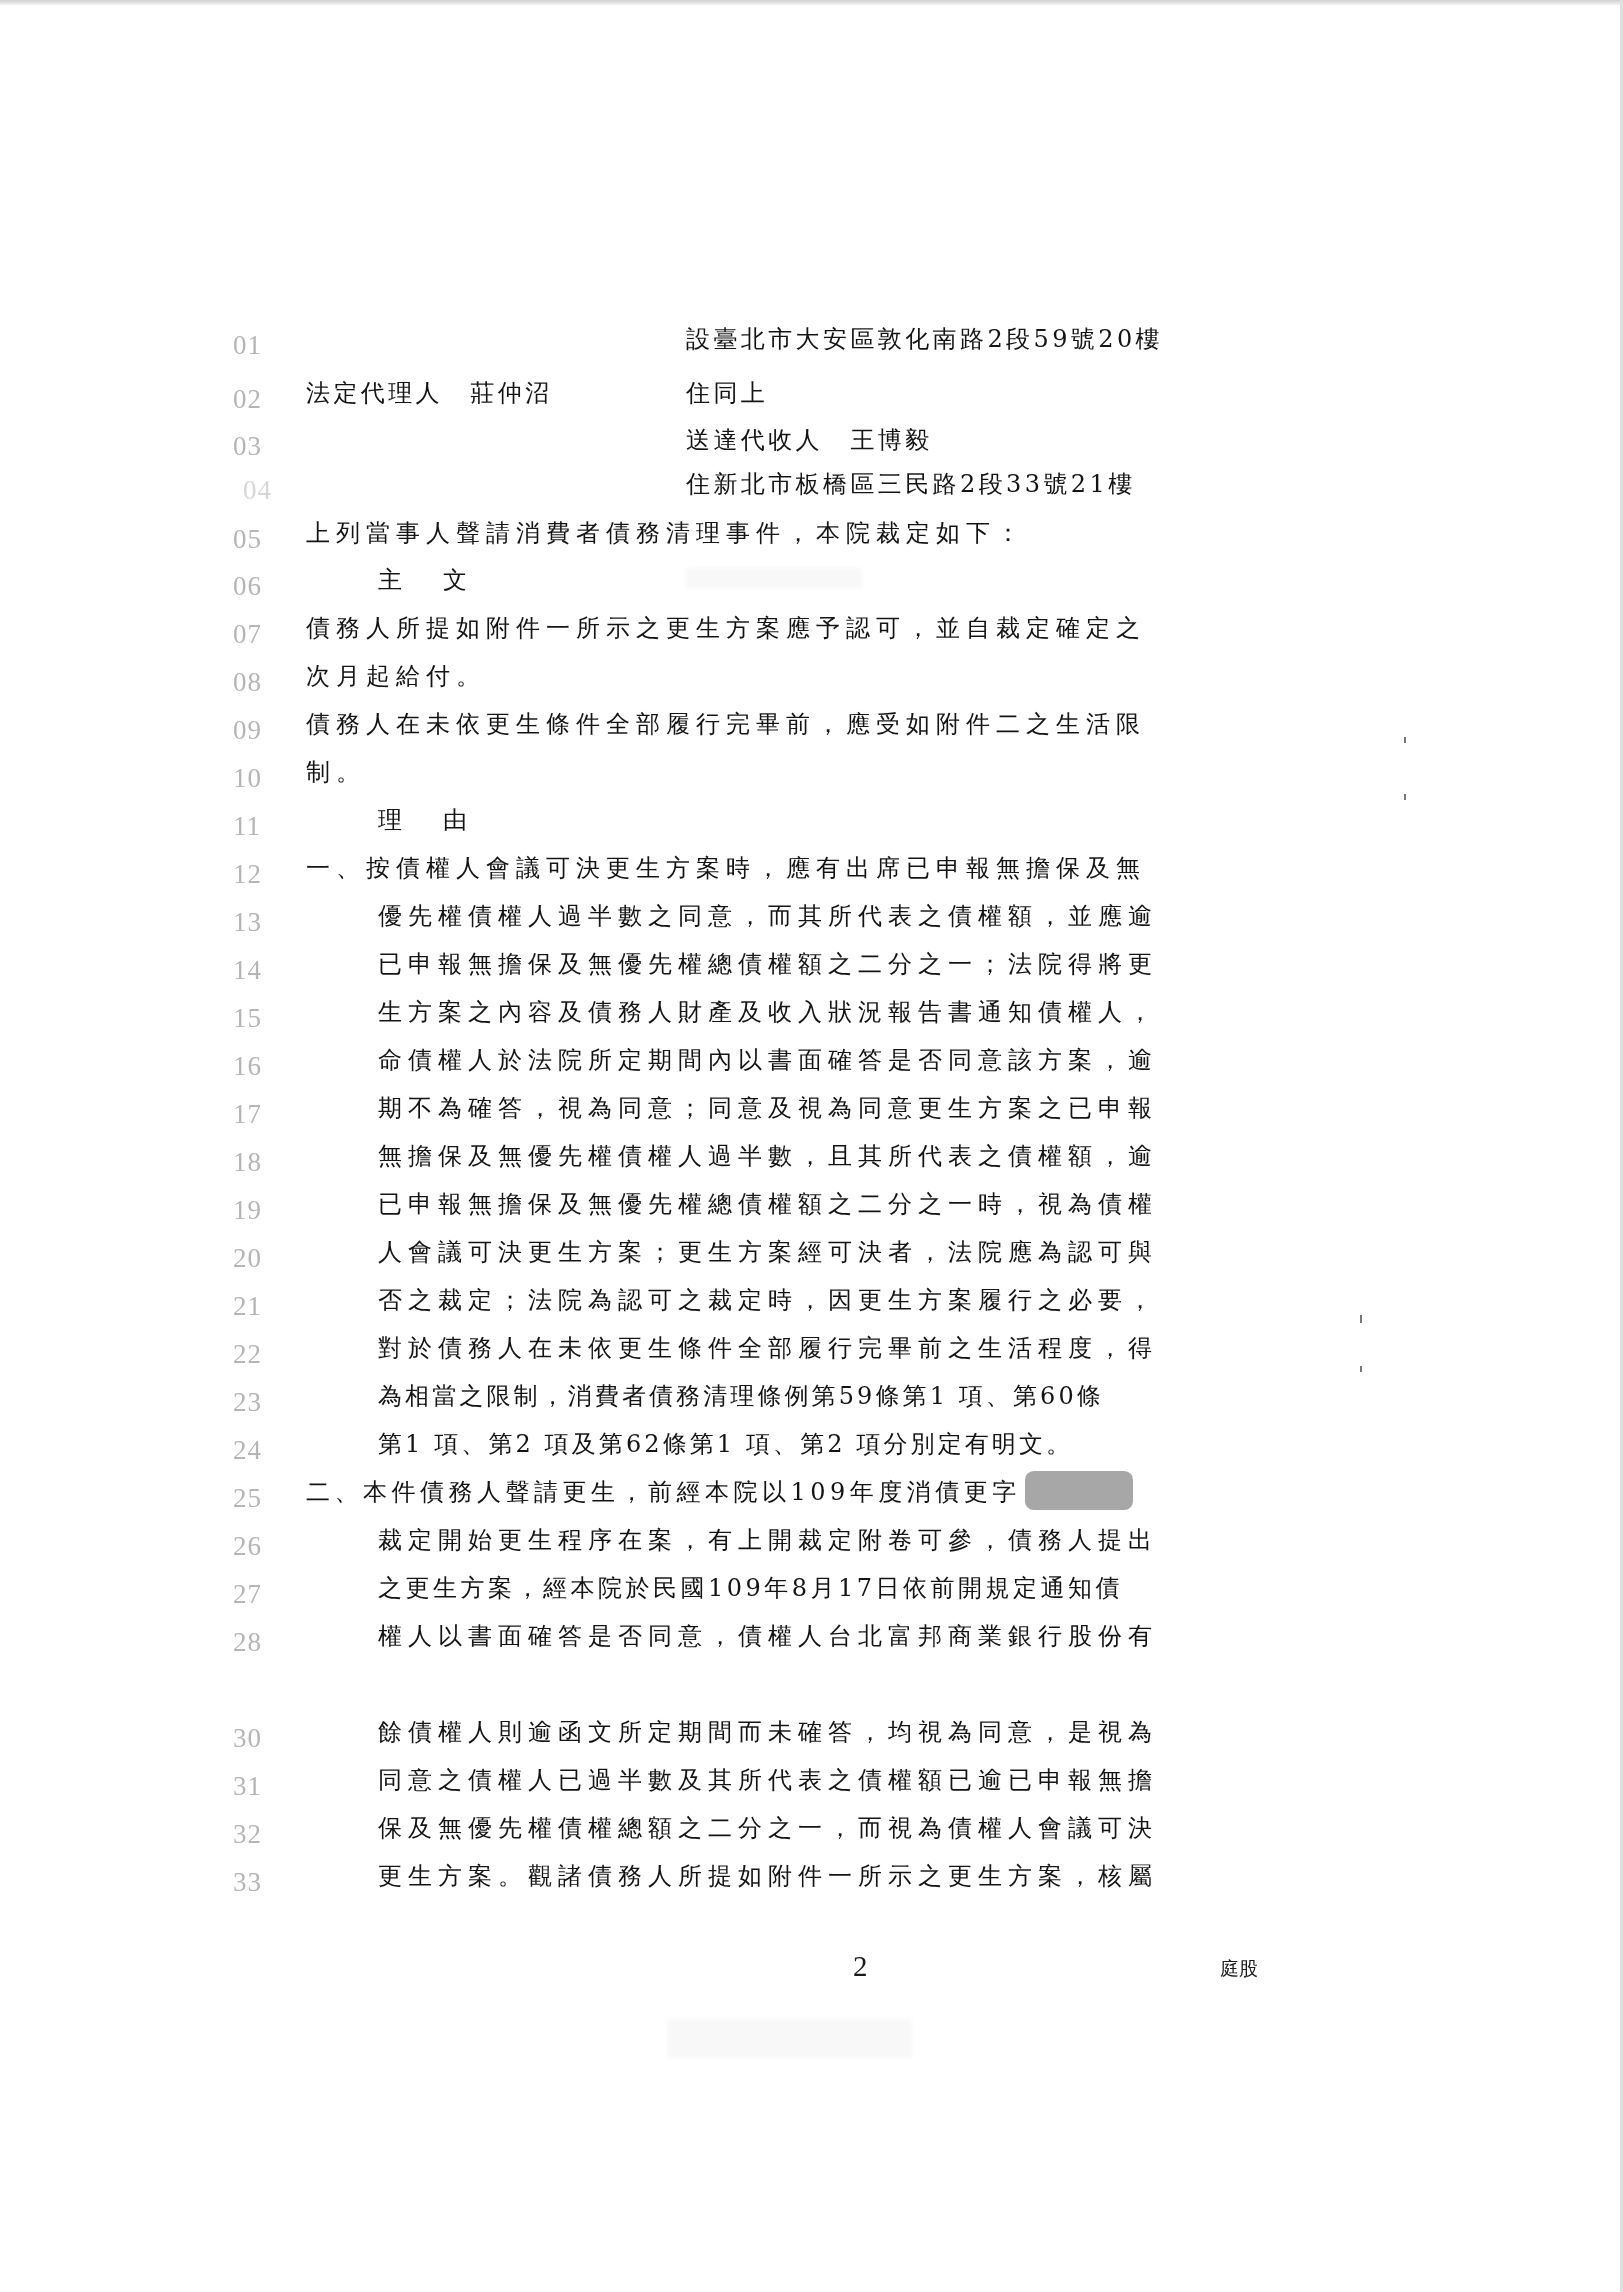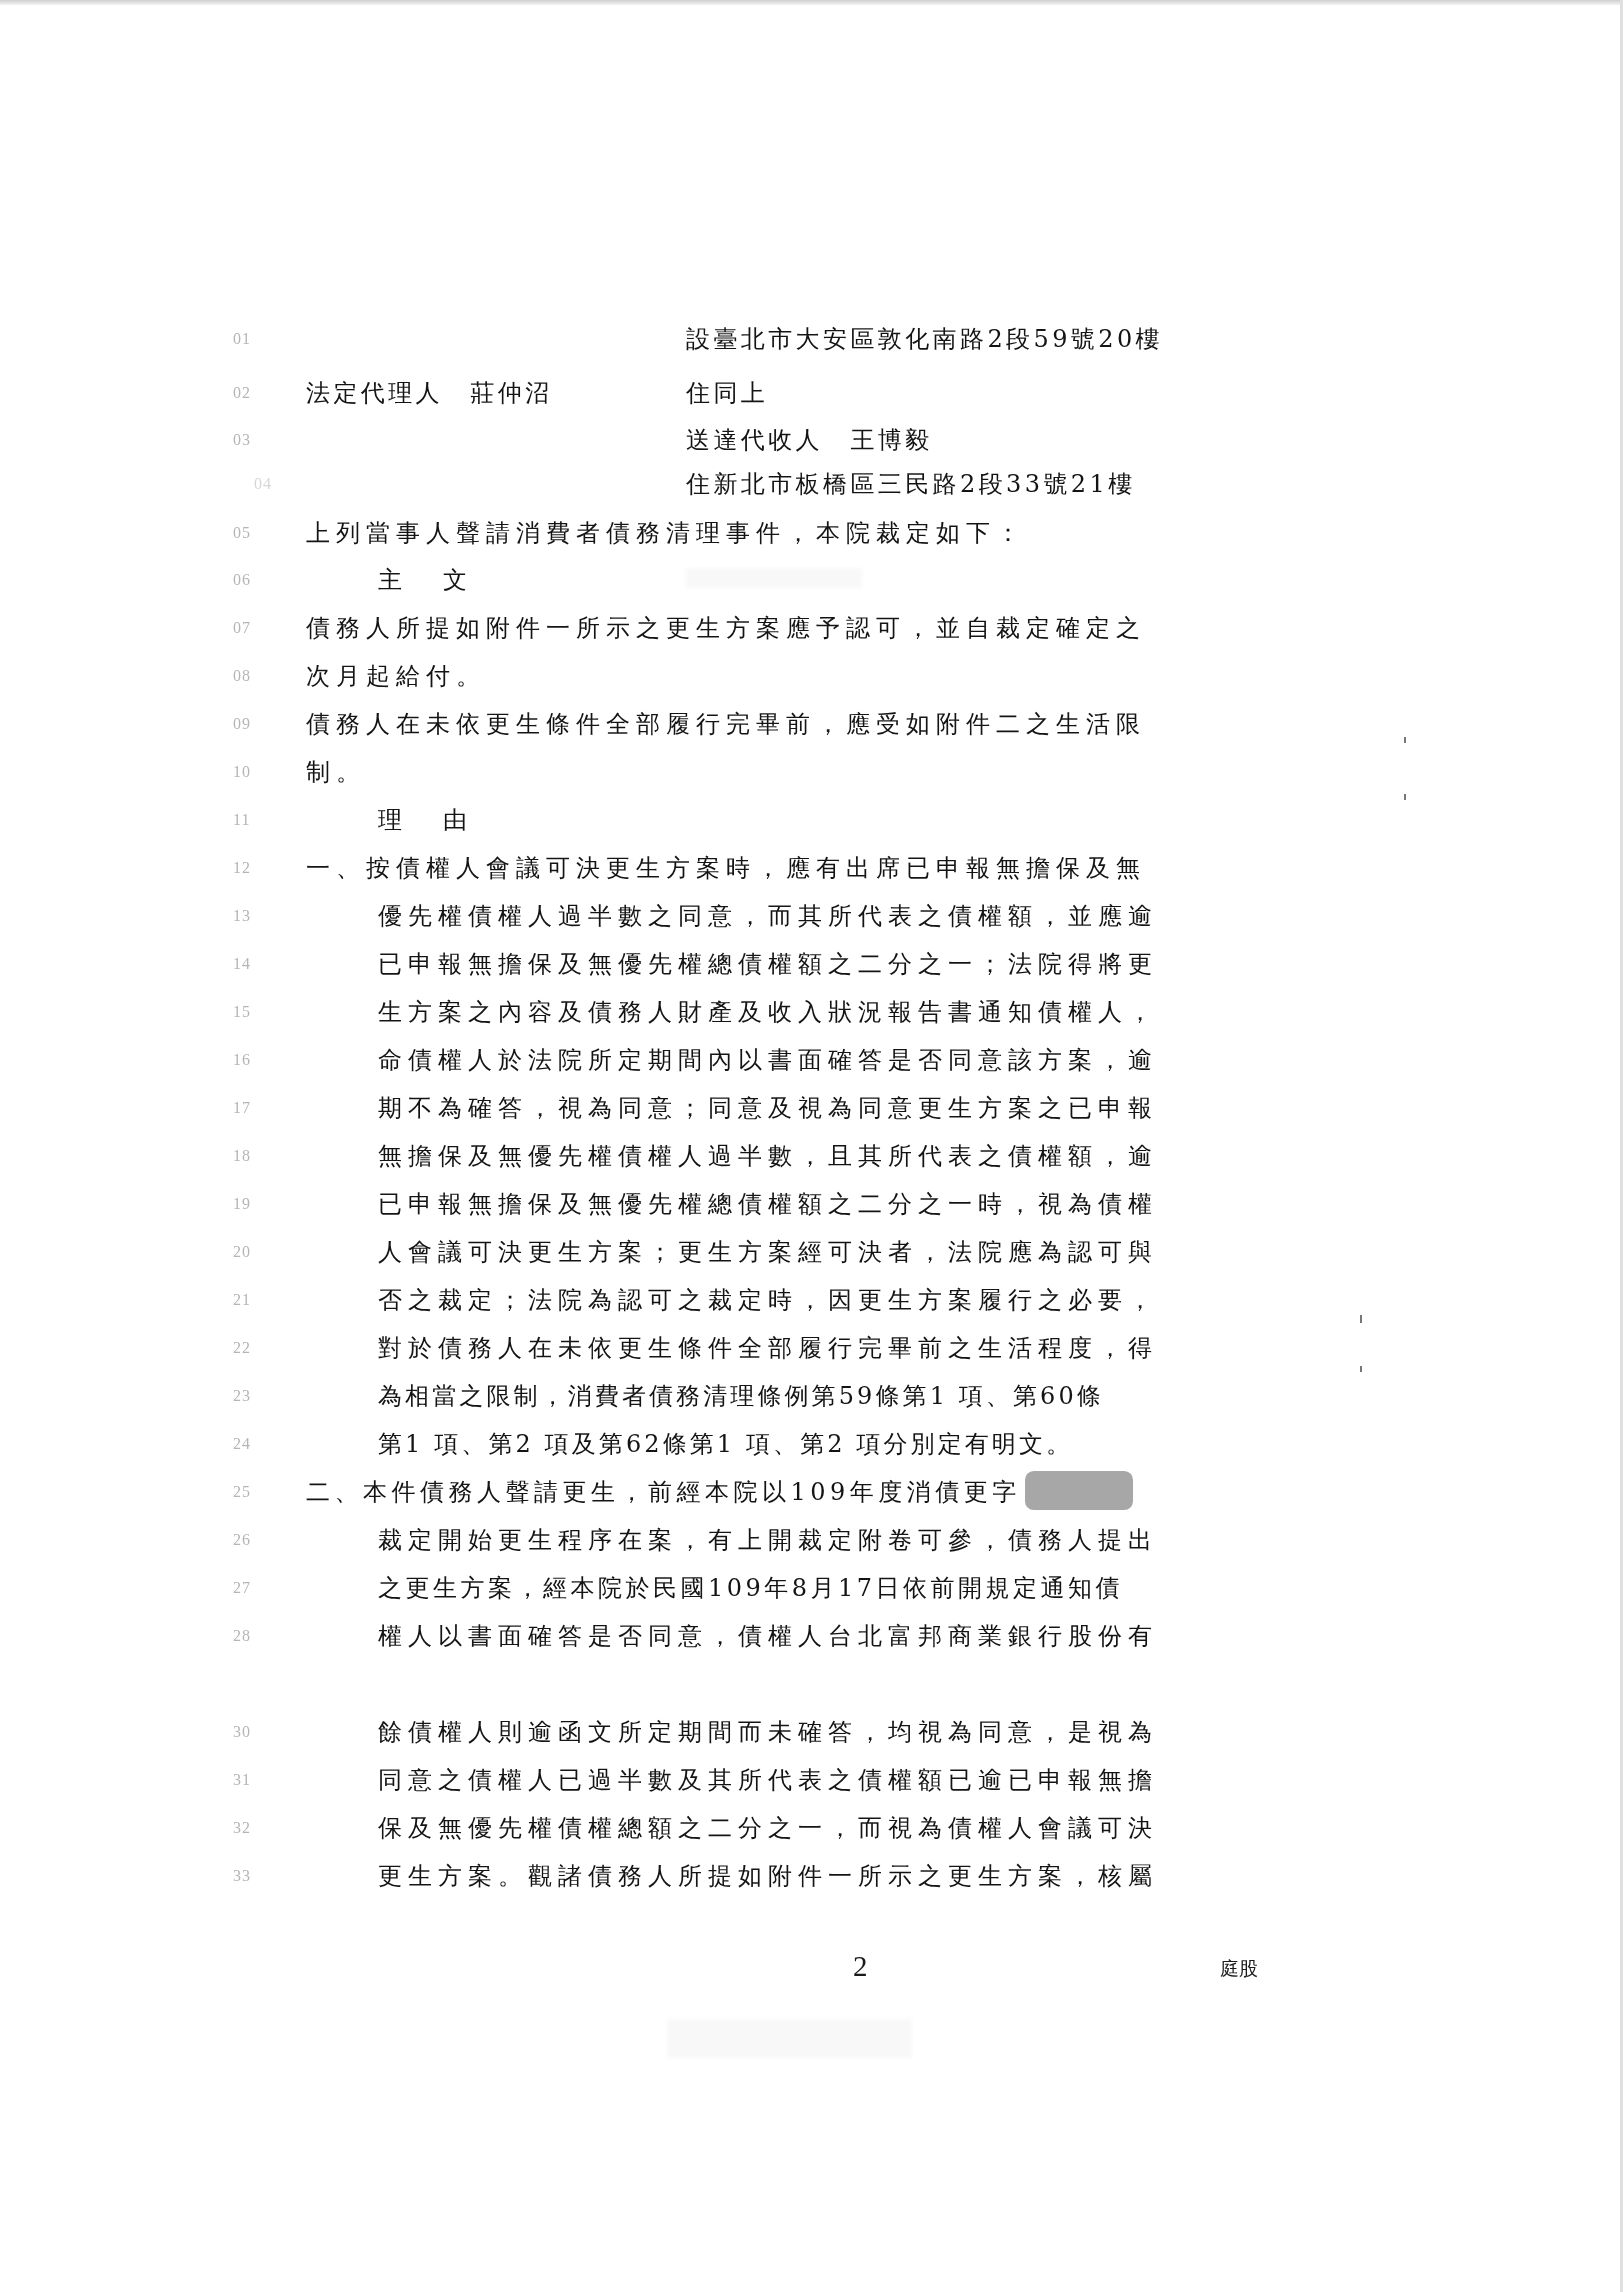--- a/index.html
+++ b/index.html
@@ -37,21 +37,21 @@
       left: 0;
       height: 47px;
       width: 1623px;
     }
     .lineno {
       position: absolute;
       left: 233px;
       width: 39px;
       top: 13.7px;
       font-family: "Liberation Serif", serif;
-      font-size: 16px;
+      font-size: 27px;
       color: #b5b5b5;
       letter-spacing: 1px;
     }
     .txt {
       position: absolute;
       top: 0;
       font-size: 24px;
       letter-spacing: 6px;
       white-space: nowrap;
       color: #141414;

